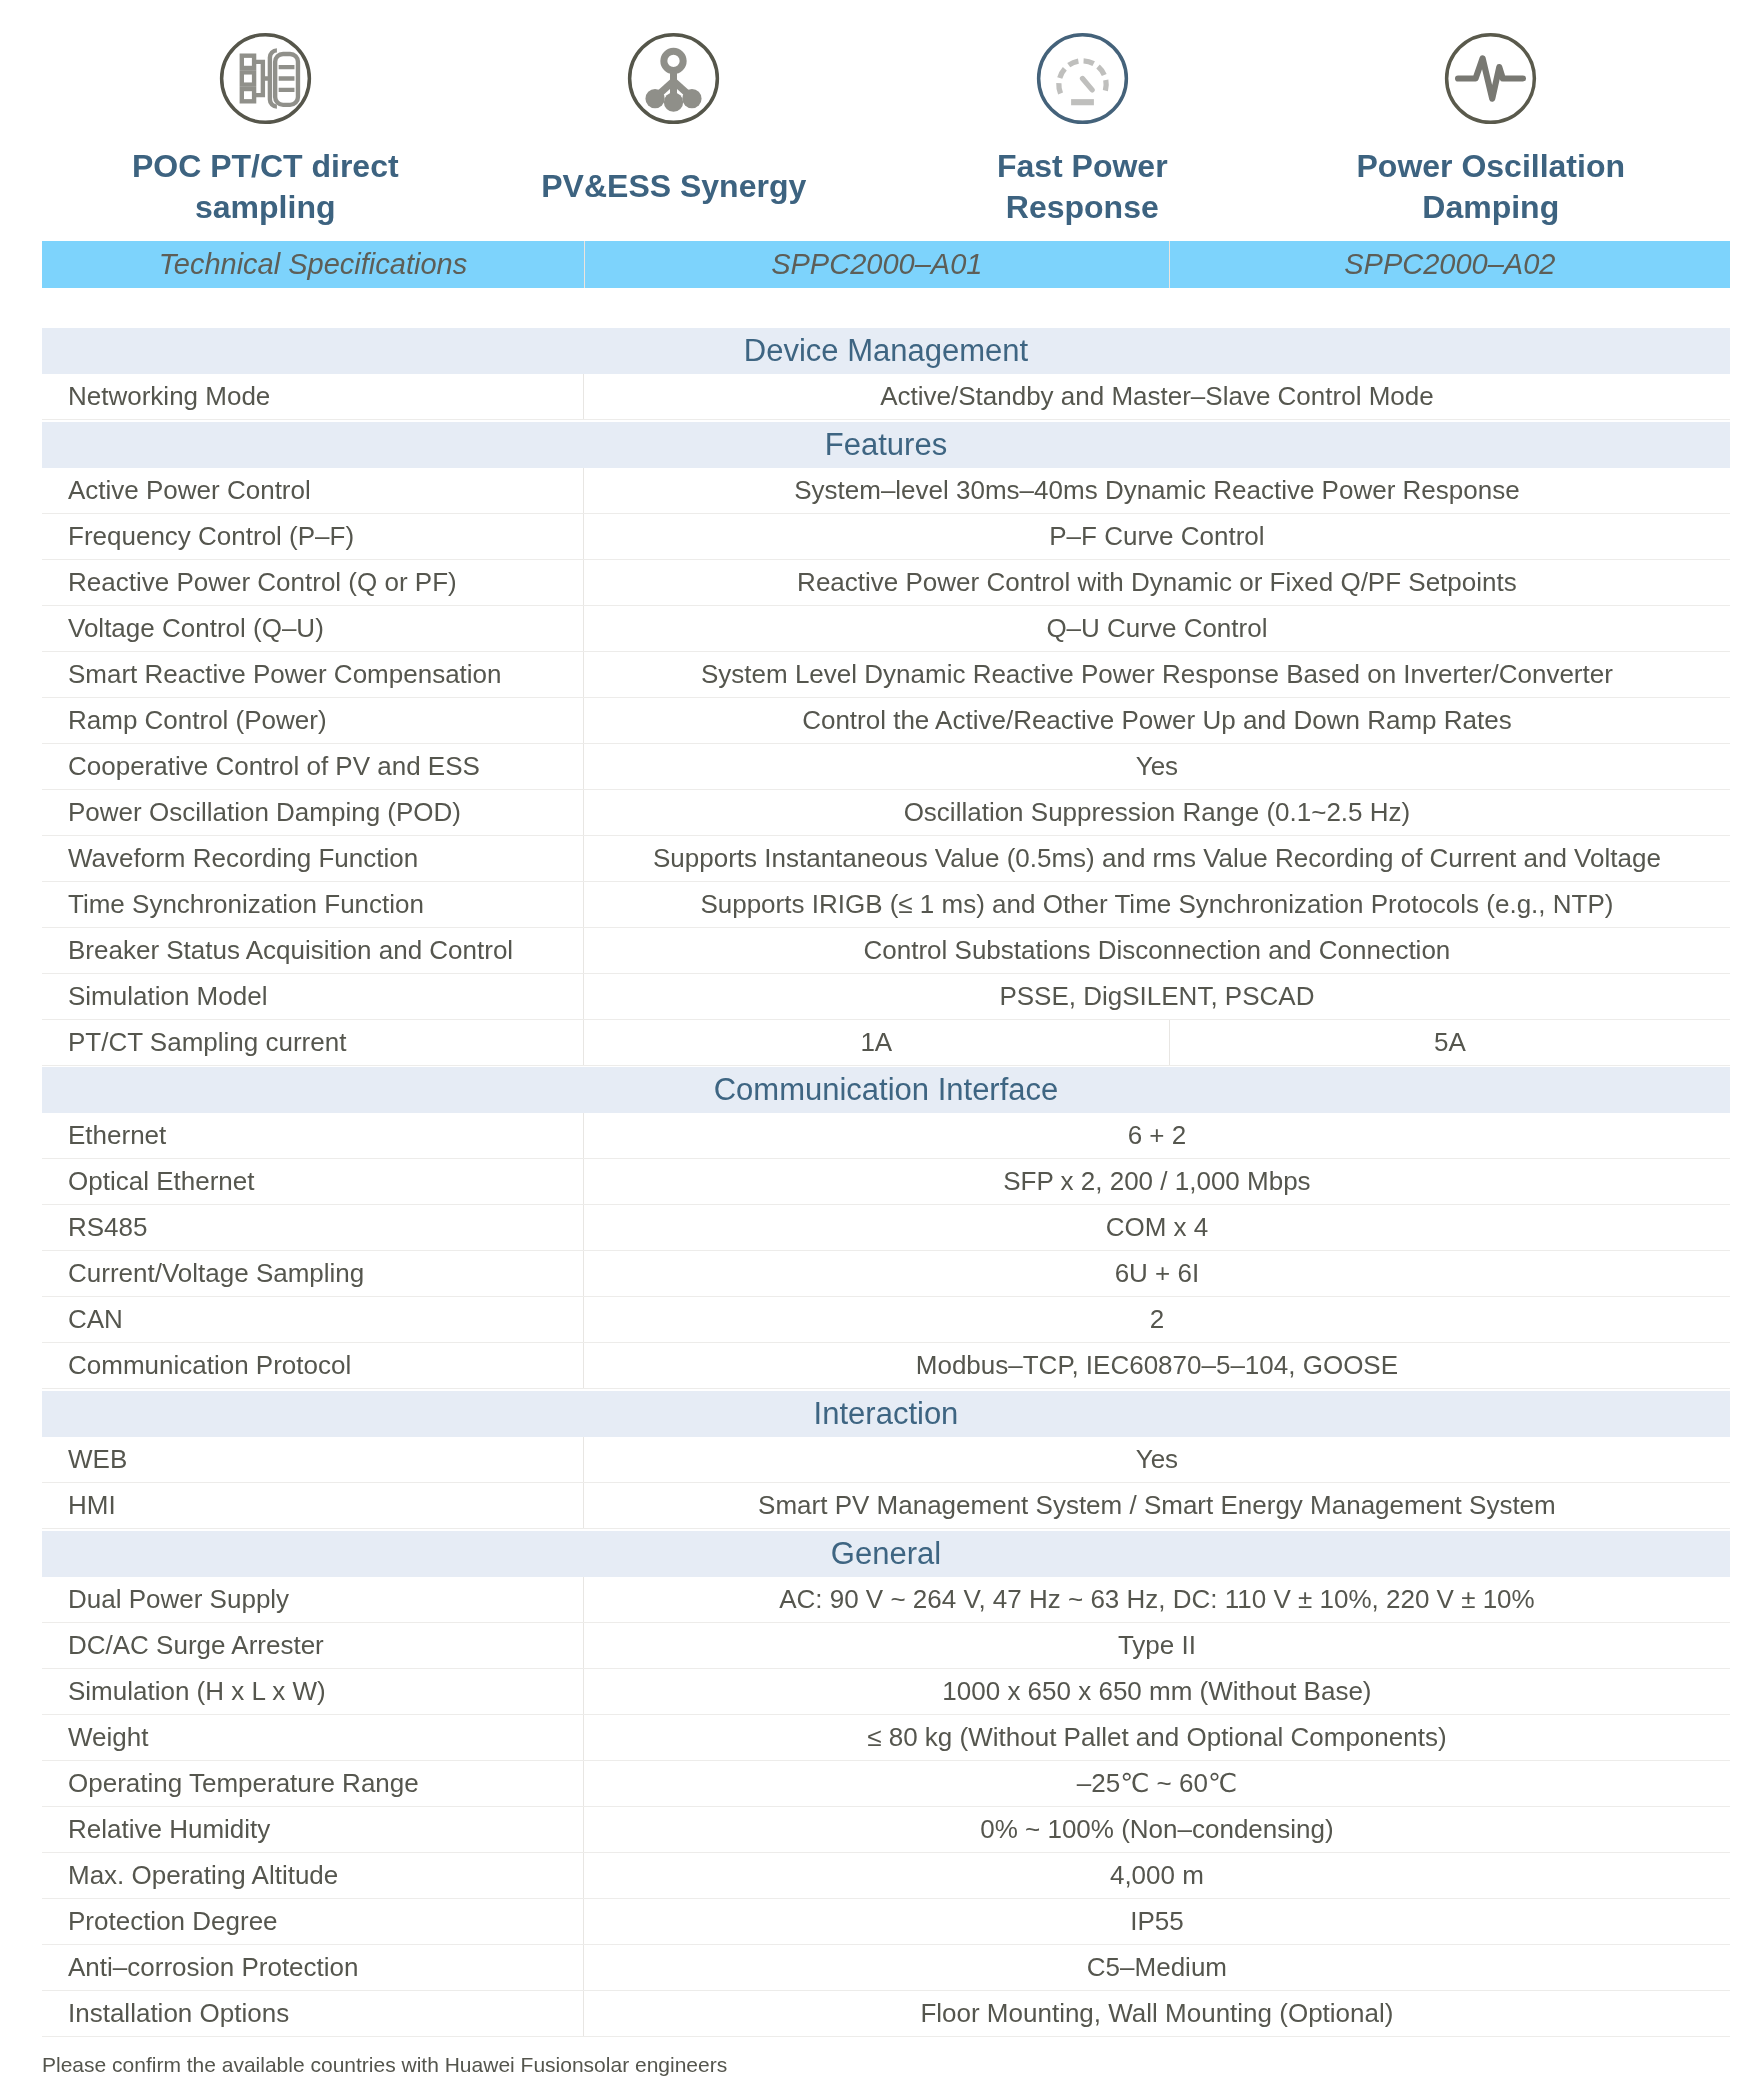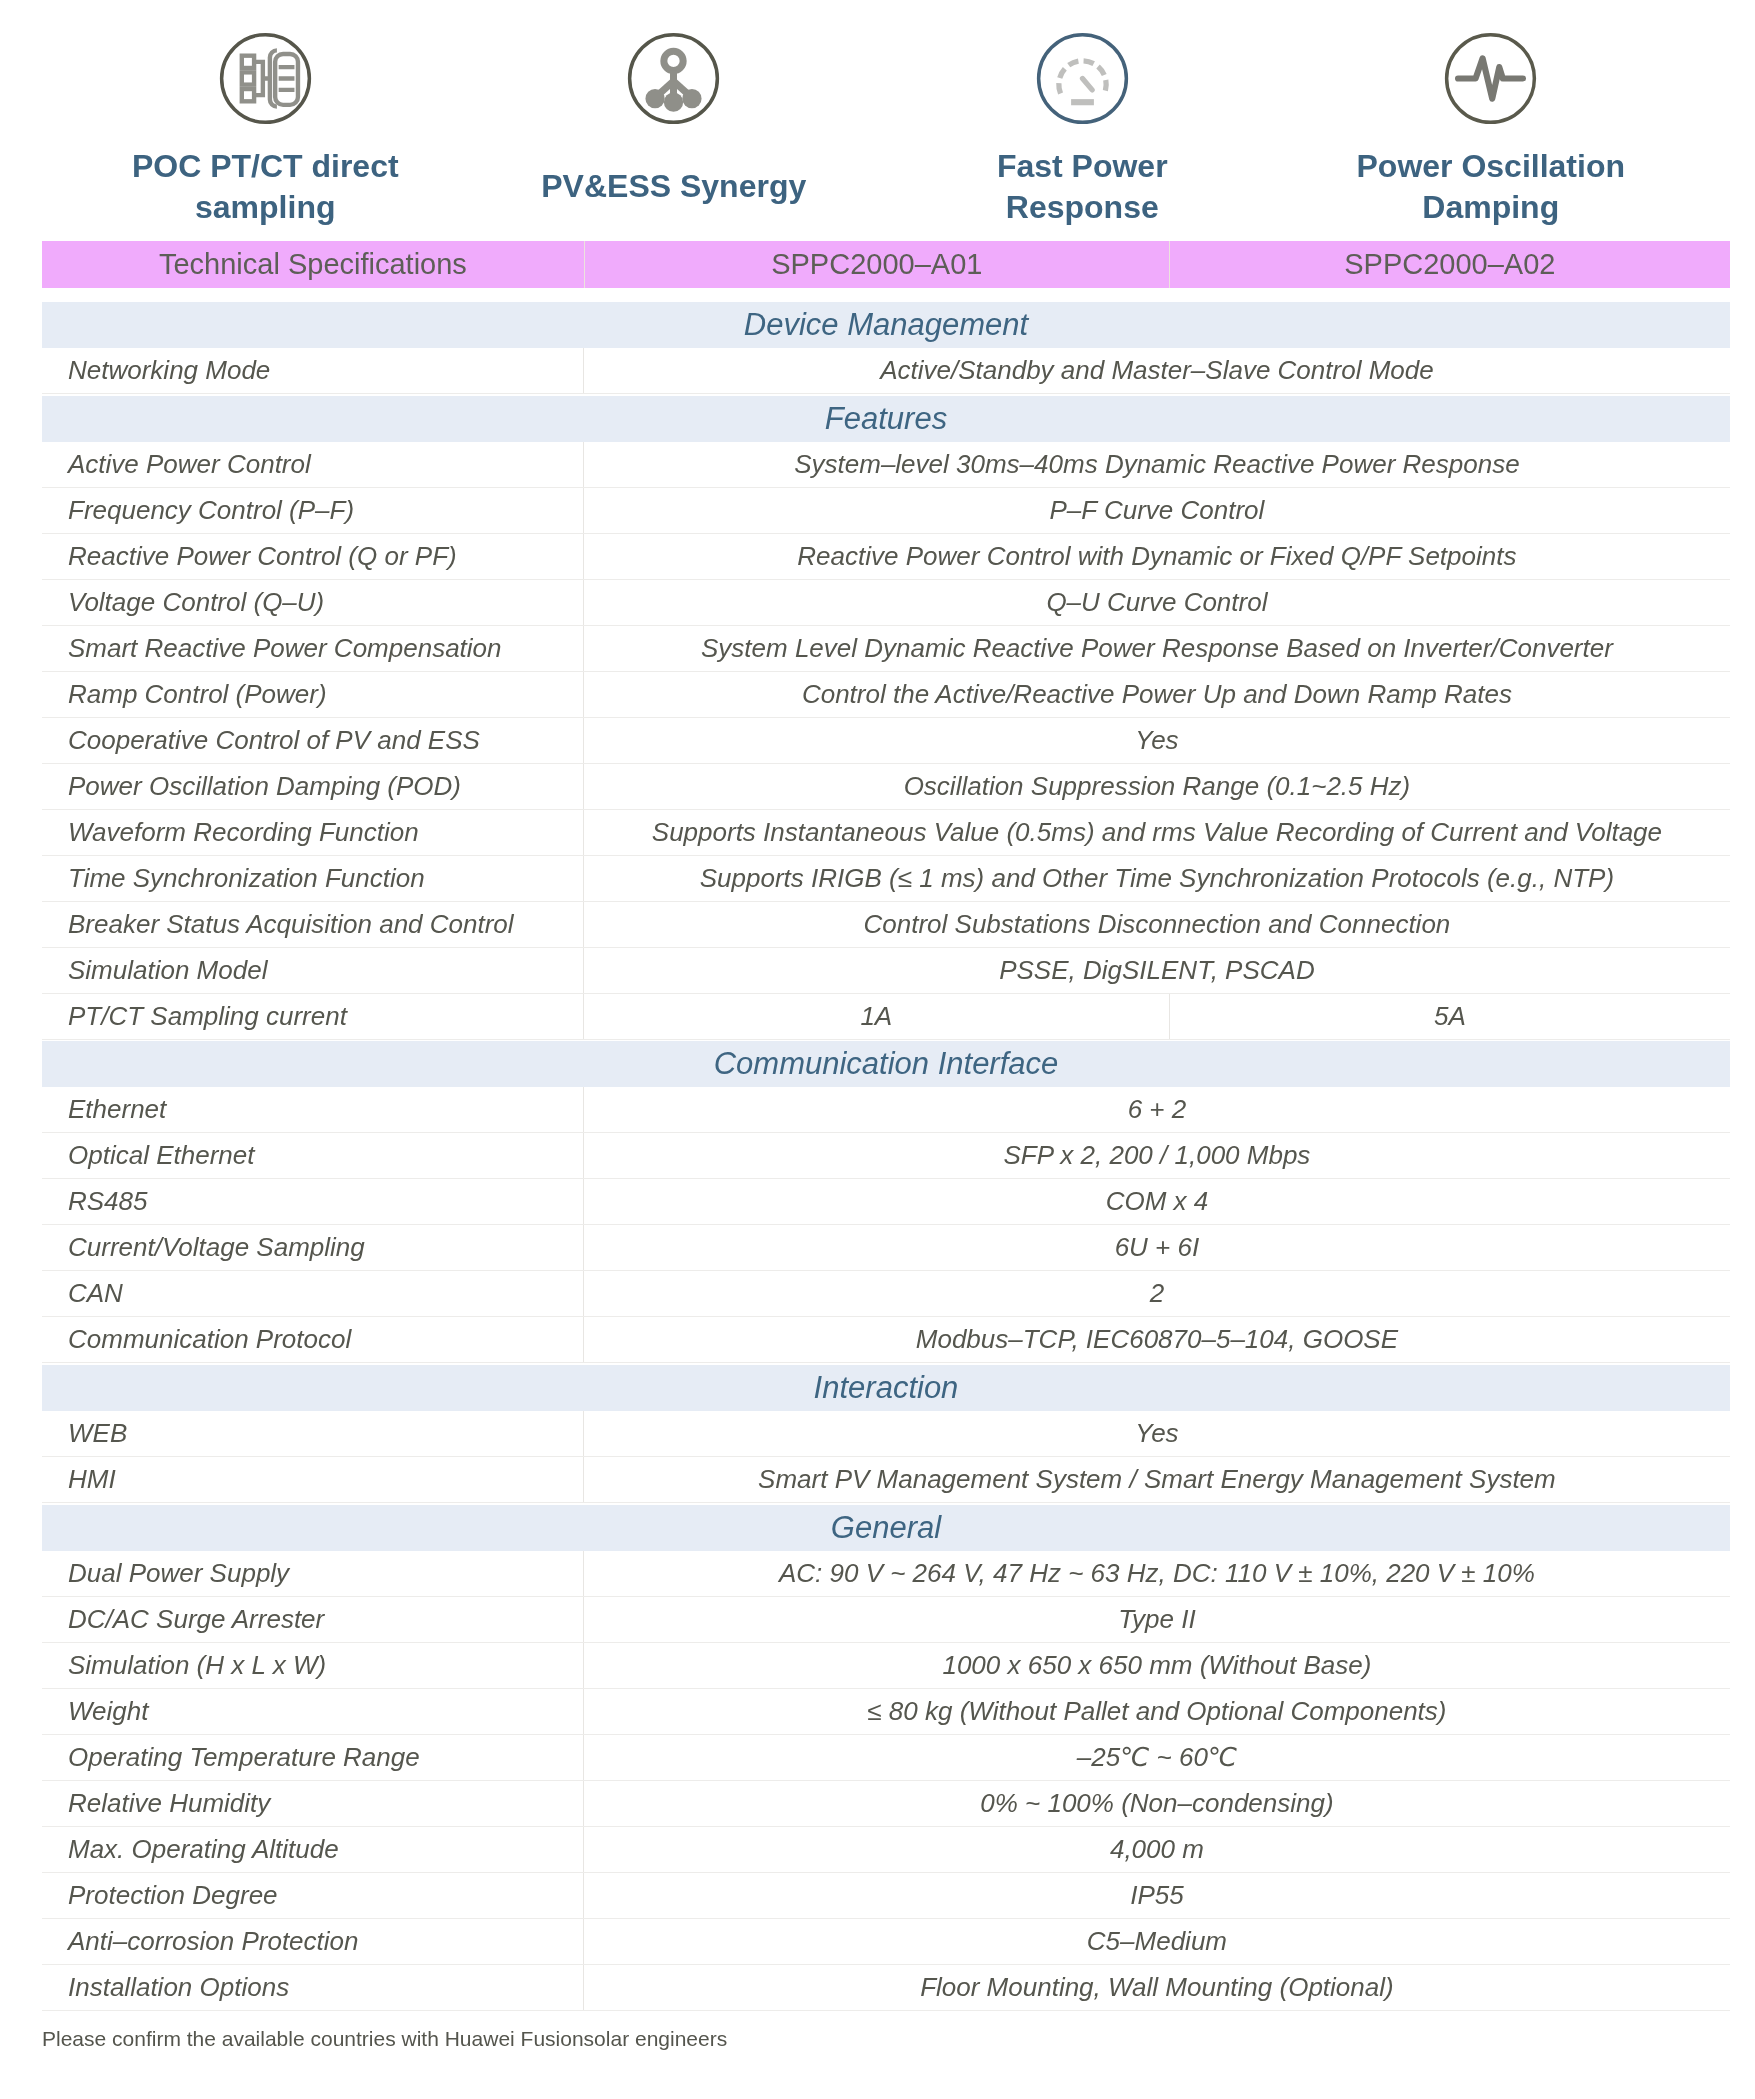--- a/index.html
+++ b/index.html
@@ -31,31 +31,32 @@
     text-align:center;
     font-size:32px; font-weight:600; line-height:1.28;
     color:#3d6380;
   }
 
   
   .spec-table { margin:8.8px 26px 0 42px; }
 
   .header-row {
     display:flex; height:47px;
-    background:#f0abfc;
+    background:#7dd3fc;
+    font-style:italic;
   }
   .hcell {
     display:flex; align-items:center; justify-content:center;
     font-size:29px; color:#5d5e57;
   }
   .hcell.c1 { width:32.1%; }
   .hcell.c2 { width:34.65%; border-left:1.8px solid #ece4dd; }
   .hcell.c3 { flex:1; border-left:1.8px solid #ece4dd; }
 
-  .tbody { margin-top:14px;font-style:italic; }
+  .tbody { margin-top:40px; }
 
   .band {
     height:46px; background:#e6ecf5;
     display:flex; align-items:center; justify-content:center;
     margin-top:1.8px;
   }
   .band-title {
     font-size:31px; color:#3e6582;
   }
 

